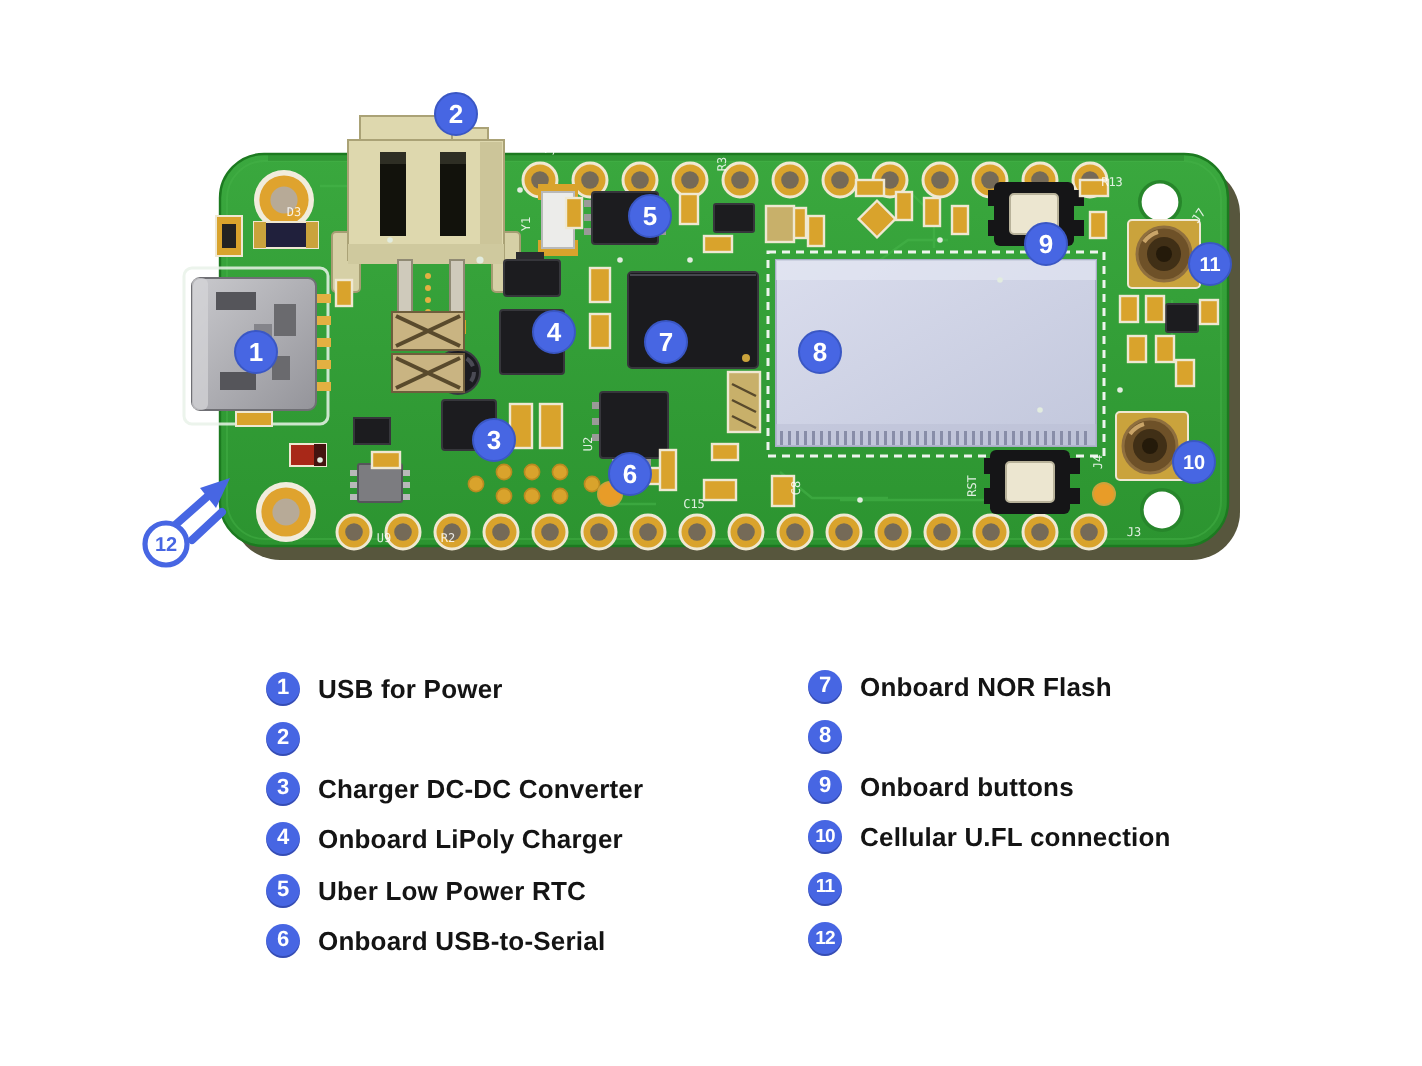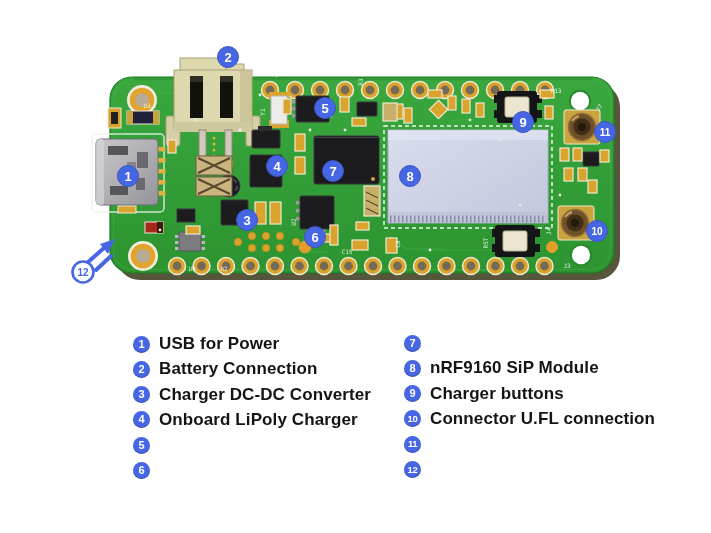--- a/index.html
+++ b/index.html
@@ -14,21 +14,21 @@
   .legend-col.right{left:404px;top:334px;}
   .lrow{display:flex;align-items:center;height:18px;margin-bottom:7.3px;}
   .badge{
     flex:0 0 auto;width:17px;height:17px;border-radius:50%;
     background:#4766e3;color:#ffffff;font-weight:bold;font-size:11px;
     display:flex;align-items:center;justify-content:center;line-height:1;
     box-shadow:inset 0 -1px 0 rgba(0,0,40,.25);
   }
   .badge.two{font-size:9.5px;letter-spacing:-0.4px;}
   .llabel{
-    margin-left:9px;font-size:17px;font-weight:bold;color:#141414;
+    margin-left:9px;font-size:13px;font-weight:bold;color:#141414;
     white-space:nowrap;letter-spacing:0.1px;
   }
   svg text.silk{
     font-family:"DejaVu Sans Mono","Liberation Mono",monospace;
     font-size:6px;fill:rgba(255,255,255,0.85);
   }
   svg text.mnum{font-family:"Liberation Sans",sans-serif;font-weight:bold;}
 </style>
 </head>
 <body>
@@ -449,53 +449,54 @@
       </g>
   </svg>
 
   <div class="legend-col left">
     <div class="lrow">
       <span class="badge">1</span>
       <span class="llabel">USB for Power</span>
     </div>
     <div class="lrow">
       <span class="badge">2</span>
-      <span class="llabel">Battery Connection</span>
     </div>
     <div class="lrow">
       <span class="badge">3</span>
       <span class="llabel">Charger DC-DC Converter</span>
     </div>
     <div class="lrow">
       <span class="badge">4</span>
       <span class="llabel">Onboard LiPoly Charger</span>
     </div>
     <div class="lrow">
       <span class="badge">5</span>
+      <span class="llabel">Uber Low Power RTC</span>
     </div>
     <div class="lrow">
       <span class="badge">6</span>
+      <span class="llabel">Onboard USB-to-Serial</span>
     </div>
   </div>
 
   <div class="legend-col right">
     <div class="lrow">
       <span class="badge">7</span>
+      <span class="llabel">Onboard NOR Flash</span>
     </div>
     <div class="lrow">
       <span class="badge">8</span>
-      <span class="llabel">nRF9160 SiP Module</span>
     </div>
     <div class="lrow">
       <span class="badge">9</span>
-      <span class="llabel">Charger buttons</span>
+      <span class="llabel">Onboard buttons</span>
     </div>
     <div class="lrow">
       <span class="badge two">10</span>
-      <span class="llabel">Connector U.FL connection</span>
+      <span class="llabel">Cellular U.FL connection</span>
     </div>
     <div class="lrow">
       <span class="badge two">11</span>
     </div>
     <div class="lrow">
       <span class="badge two">12</span>
     </div>
   </div>
 </div>
 

